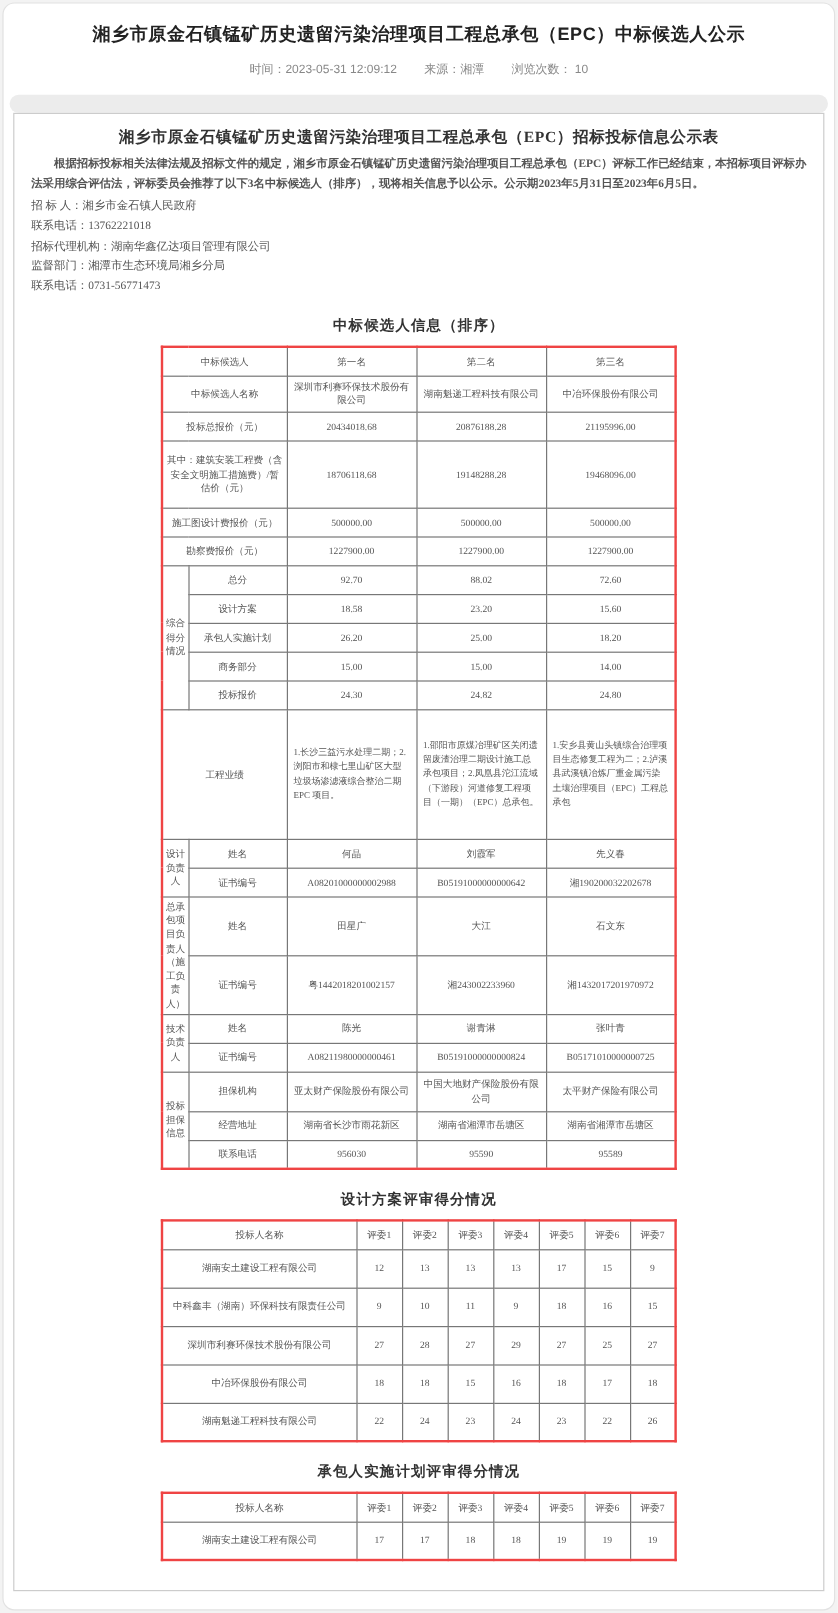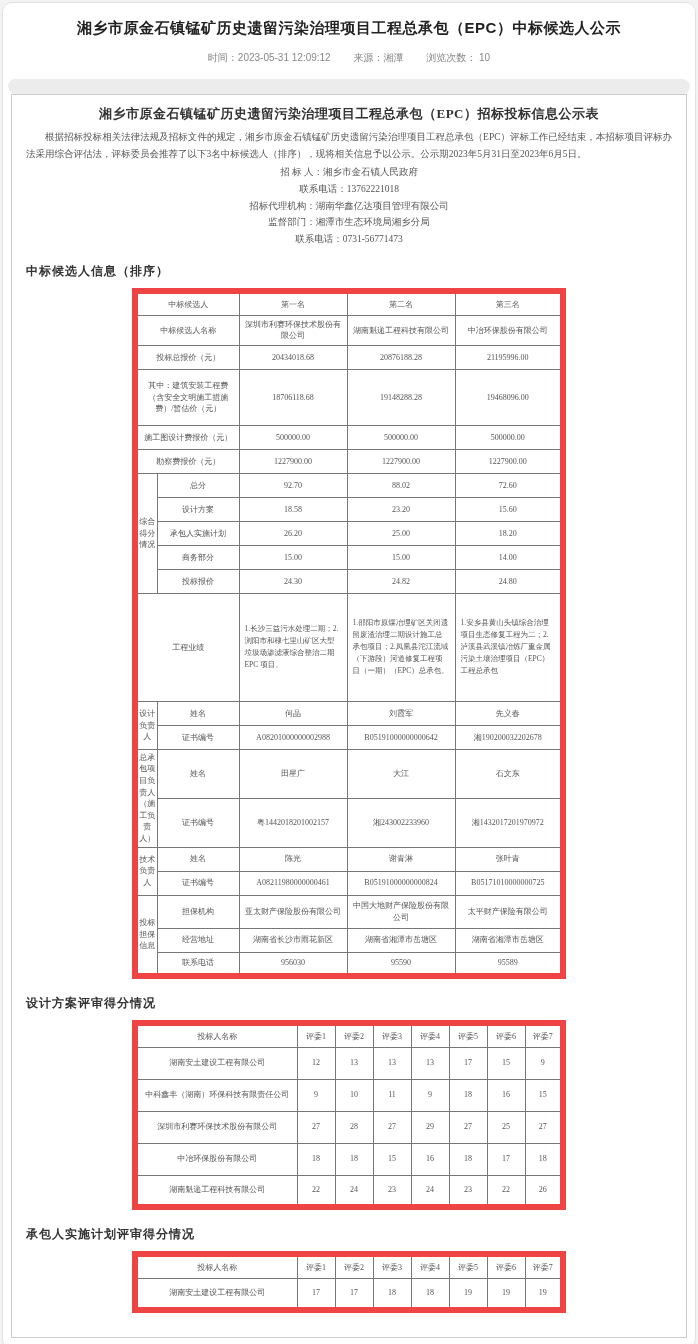--- a/index.html
+++ b/index.html
@@ -34,34 +34,34 @@
     margin-left:130px; color:#8a6d3b; text-decoration:underline; cursor:pointer;
   }
   .doc-box {
     margin:0 8px; border:1px solid #ccc; padding:10px 14px 24px 14px; min-height:1170px;
   }
   .doc-title {
     font-size:13px; font-weight:bold; color:#333; text-align:center; letter-spacing:0.5px;
   }
   .doc-intro {
     font-size:9.5px; color:#555; line-height:1.75; margin-top:6px;
-    text-indent:2em; text-align:justify;
+    text-indent:2em; text-align:justify;font-weight:bold;
   }
   .contact-lines { list-style:none; margin-top:2px; }
-  .contact-lines li { font-size:9.5px; color:#555; line-height:1.75;text-align:center; }
+  .contact-lines li { font-size:9.5px; color:#555; line-height:1.75; }
   .section-title {
-    font-size:12px; font-weight:bold; color:#333; 
+    font-size:12px; font-weight:bold; color:#333; text-align:center;
     letter-spacing:1px; margin:16px 0 8px 0;
   }
   table {
     border-collapse:collapse; margin:0 auto; width:428px;
     font-size:8px; color:#555; table-layout:fixed;
   }
   td { border:1px solid #777; text-align:center; padding:2px 3px; line-height:1.45; }
-  .tbl { border:6px solid #ef4444; }
+  .tbl { border:2px solid #ef4444; }
   .lbl { }
   .glbl { word-break:break-all; padding:2px 1px; }
   .longtext { text-align:left; font-size:7.5px; line-height:1.6; padding:4px 5px; }
   .r22 { height:24px; } .r30 { height:30px; } .r45 { height:56px; }
   .r110 { height:108px; } .r34 { height:33px; }
   .score-tbl td { height:32px; }
   .score-tbl .hrow td { height:24px; }
 </style>
 </head>
 <body>

